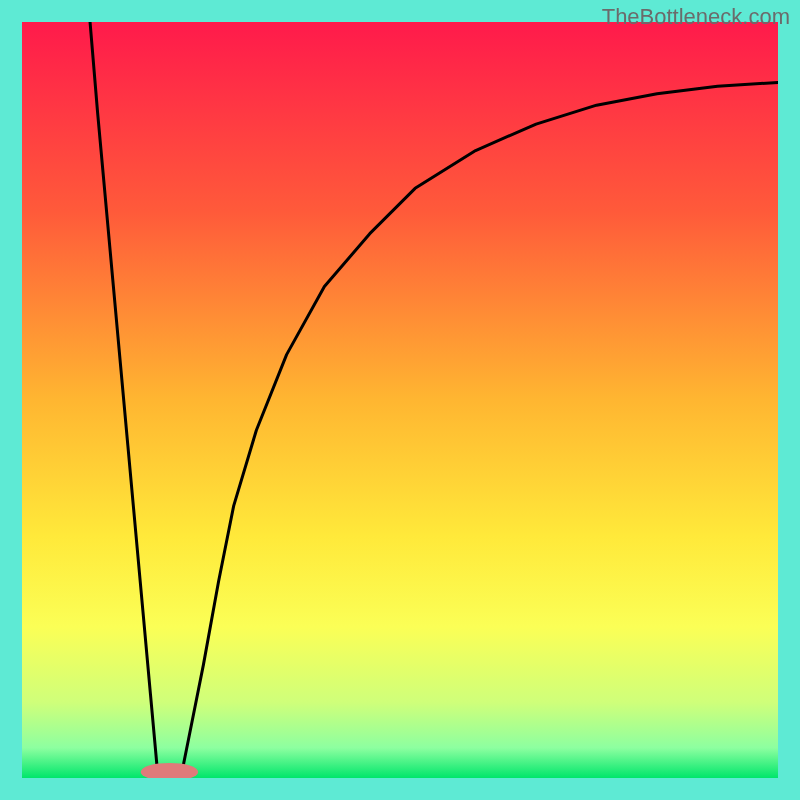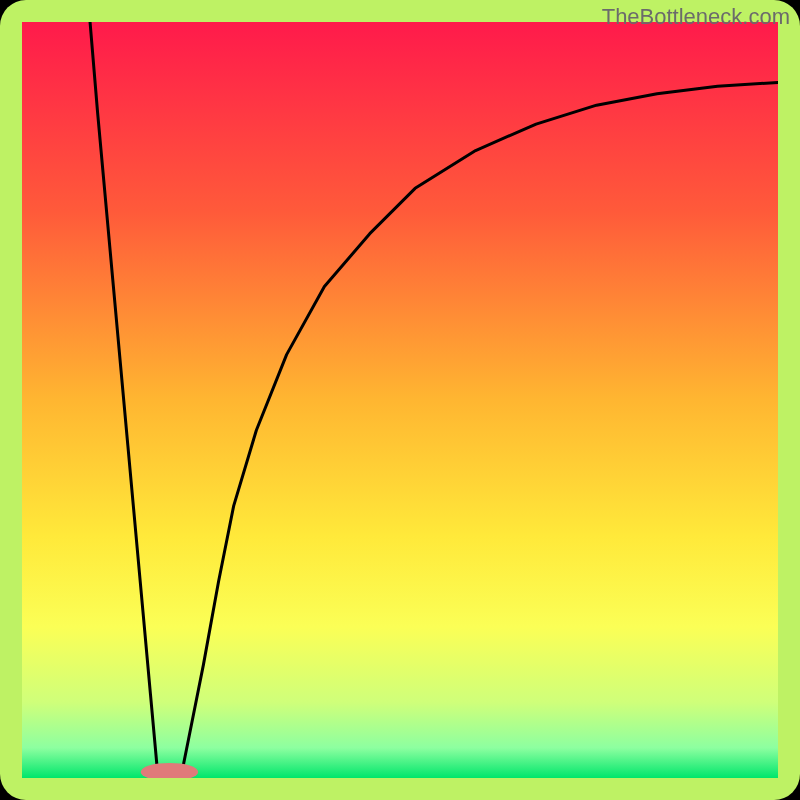--- a/index.html
+++ b/index.html
@@ -8,22 +8,21 @@
     width: 800px;
     height: 800px;
     overflow: hidden;
     background: #000;
     font-family: Arial, Helvetica, sans-serif;
   }
   .frame {
     position: relative;
     width: 800px;
     height: 800px;
-    background: #bef264;
-    border-radius: 26px;
+    background: #5eead4;
   }
   .plot {
     position: absolute;
     left: 22px;
     top: 22px;
     width: 756px;
     height: 756px;
     overflow: hidden;
   }
   .watermark {

